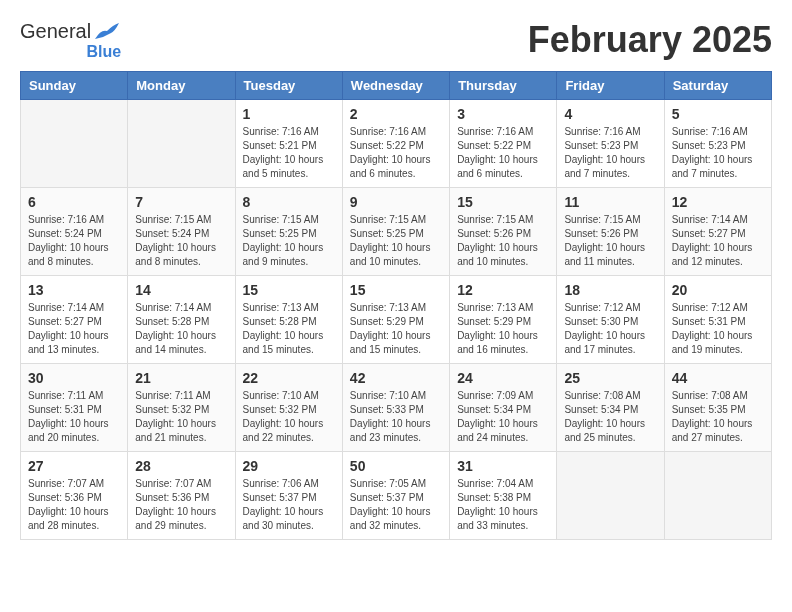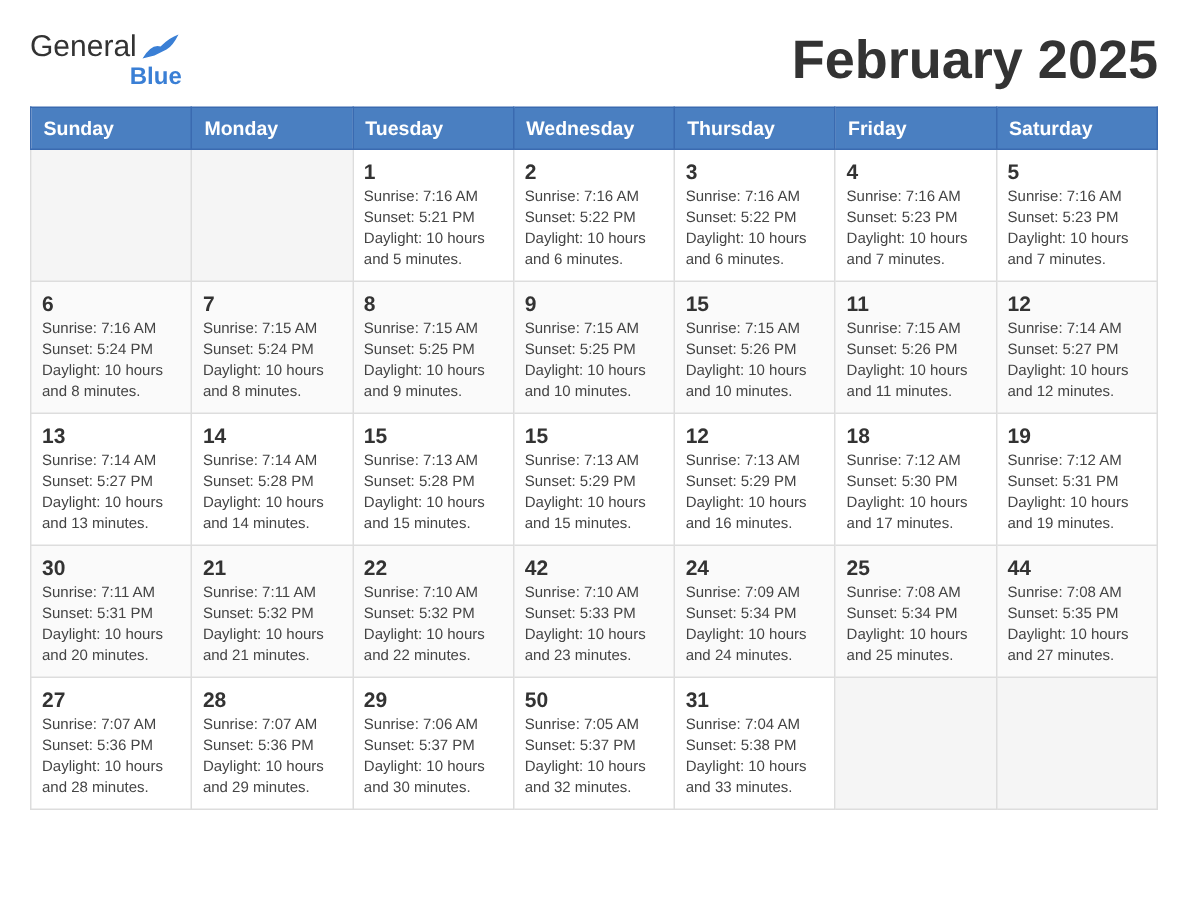--- a/index.html
+++ b/index.html
@@ -233,21 +233,21 @@
 Sunset: 5:29 PM
 Daylight: 10 hours and 16 minutes.</div>
         </td>
         <td>
           <div class="day-number">18</div>
           <div class="day-info" style="white-space: pre-line;">Sunrise: 7:12 AM
 Sunset: 5:30 PM
 Daylight: 10 hours and 17 minutes.</div>
         </td>
         <td>
-          <div class="day-number">19</div>
+          <div class="day-number">20</div>
           <div class="day-info" style="white-space: pre-line;">Sunrise: 7:12 AM
 Sunset: 5:31 PM
 Daylight: 10 hours and 19 minutes.</div>
         </td>
       </tr>
       <tr>
         <td>
           <div class="day-number">30</div>
           <div class="day-info" style="white-space: pre-line;">Sunrise: 7:11 AM
 Sunset: 5:31 PM

